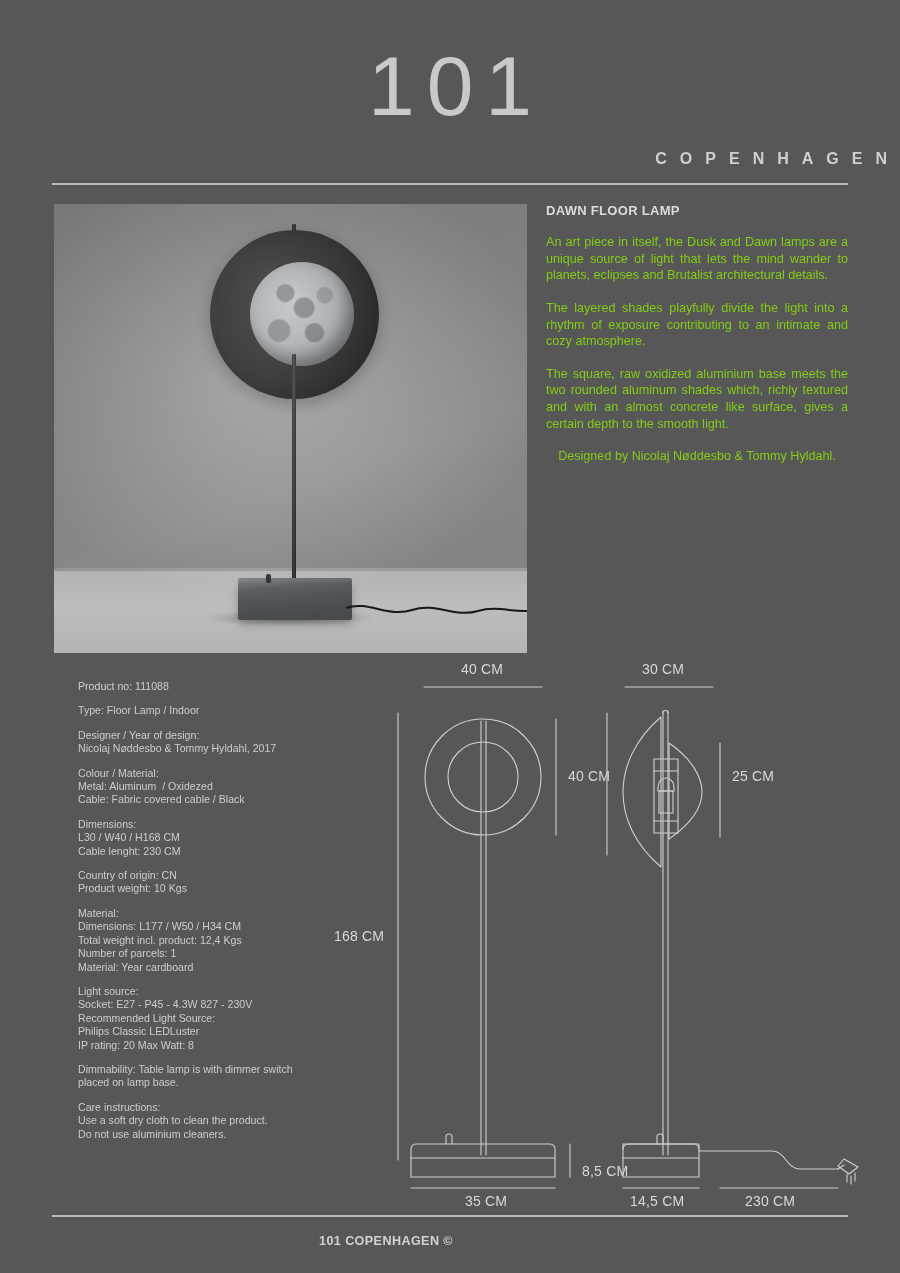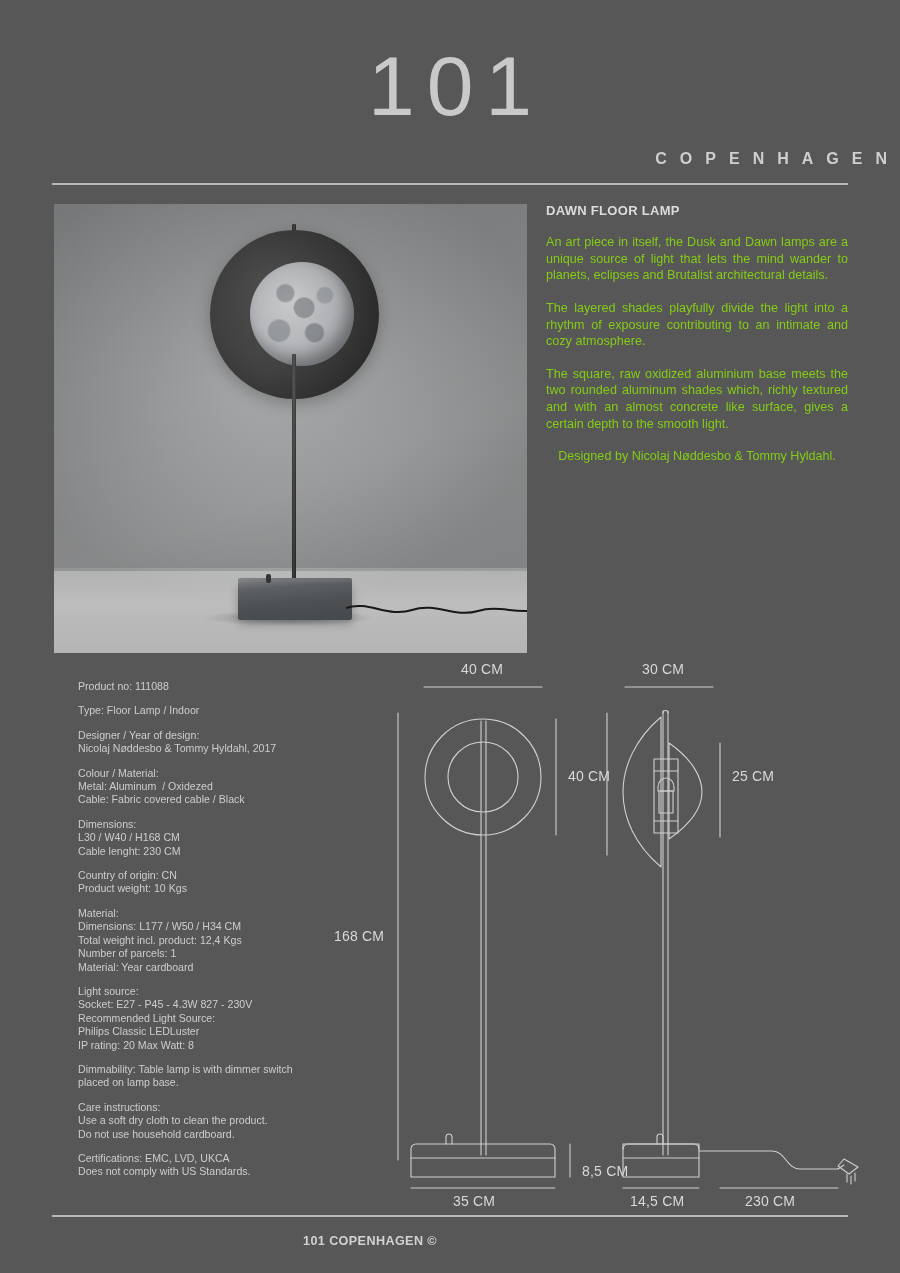--- a/index.html
+++ b/index.html
@@ -204,21 +204,21 @@
     position: absolute;
     font-size: 14px;
     color: #d8d8d8;
     white-space: nowrap;
     letter-spacing: .2px;
   }
 
   
   .footer {
     position: absolute;
-    left: 0; top: 1234px;
+    left: 16px; top: 1234px;
     width: 740px;
     text-align: center;
     font-size: 12.6px;
     font-weight: 700;
     letter-spacing: .4px;
     color: #d2d2d2;
   }
 </style>
 </head>
 <body>
@@ -296,25 +296,21 @@
       <span class="spec-line">Philips Classic LEDLuster</span>
       <span class="spec-line">IP rating: 20 Max Watt: 8</span>
     </div>
     <div class="spec-block">
       <span class="spec-line">Dimmability: Table lamp is with dimmer switch</span>
       <span class="spec-line">placed on lamp base.</span>
     </div>
     <div class="spec-block">
       <span class="spec-line">Care instructions:</span>
       <span class="spec-line">Use a soft dry cloth to clean the product.</span>
-      <span class="spec-line">Do not use household cardboard.</span>
-    </div>
-    <div class="spec-block">
-      <span class="spec-line">Certifications: EMC, LVD, UKCA</span>
-      <span class="spec-line">Does not comply with US Standards.</span>
+      <span class="spec-line">Do not use aluminium cleaners.</span>
     </div>
   </div>
 
   <div class="drawings">
 
     <svg width="540" height="560" viewBox="0 0 540 560">
       <g fill="none" stroke="#d0d0d0" stroke-width="1.1" stroke-linecap="round" stroke-linejoin="round">
 
         <line x1="104" y1="32" x2="222" y2="32"></line>
 
@@ -376,21 +372,21 @@
 
         <line x1="303" y1="533" x2="379" y2="533"></line>
         <line x1="400" y1="533" x2="518" y2="533"></line>
       </g>
     </svg>
 
     
     <div class="dim-label" style="left:141px; top:6px;">40 CM</div>
     <div class="dim-label" style="left:248px; top:113px;">40 CM</div>
     <div class="dim-label" style="left:14px;  top:273px;">168 CM</div>
-    <div class="dim-label" style="left:133px; top:538px;text-align:center;">35 CM</div>
+    <div class="dim-label" style="left:145px; top:538px;text-align:center;">35 CM</div>
     <div class="dim-label" style="left:262px; top:493px;margin-top:15px;">8,5 CM</div>
     <div class="dim-label" style="left:322px; top:6px;">30 CM</div>
     <div class="dim-label" style="left:412px; top:113px;">25 CM</div>
     <div class="dim-label" style="left:310px; top:538px;">14,5 CM</div>
     <div class="dim-label" style="left:425px; top:538px;">230 CM</div>
   </div>
 
   <div class="rule rule-bottom"></div>
 
   <div class="footer">101 COPENHAGEN ©</div>

